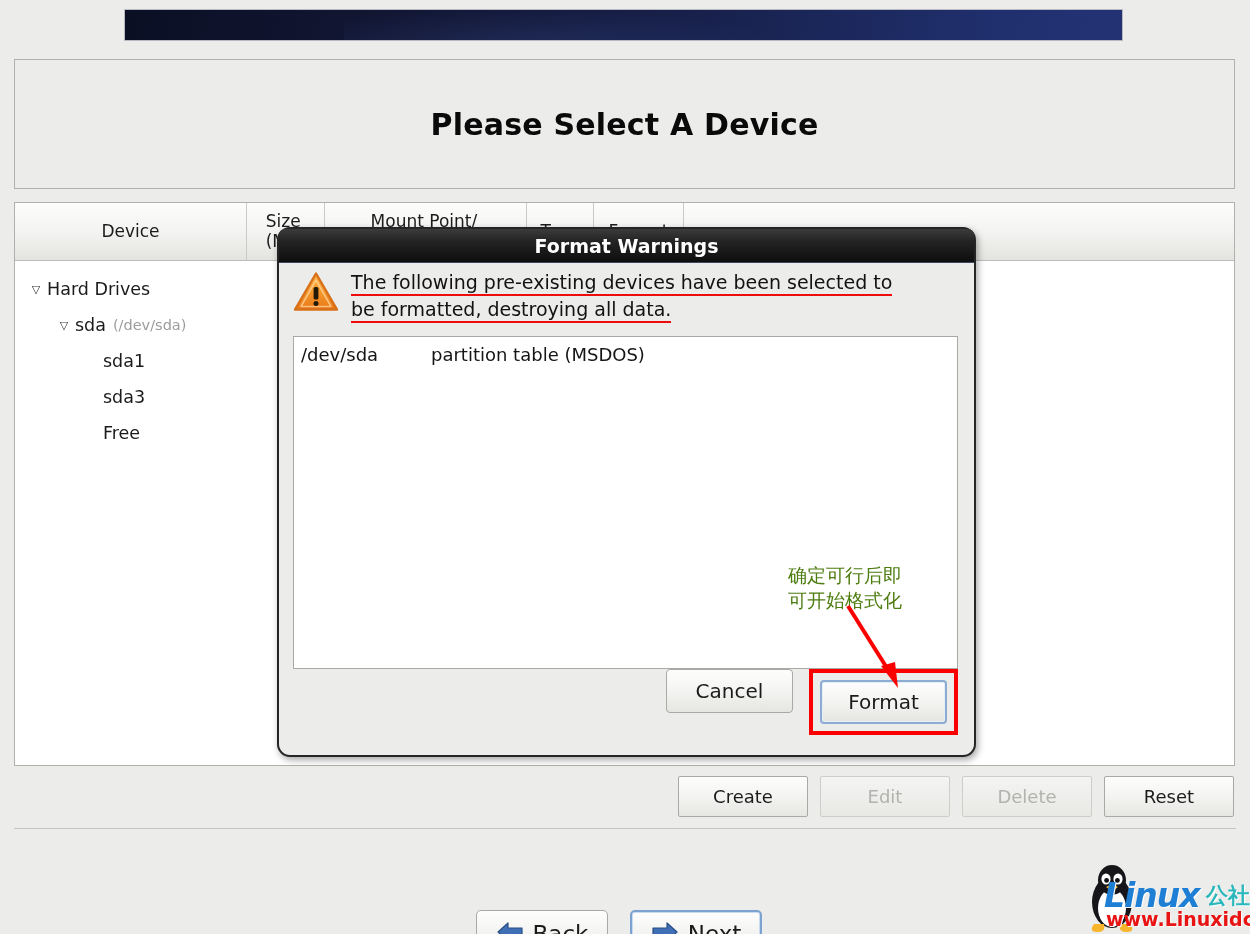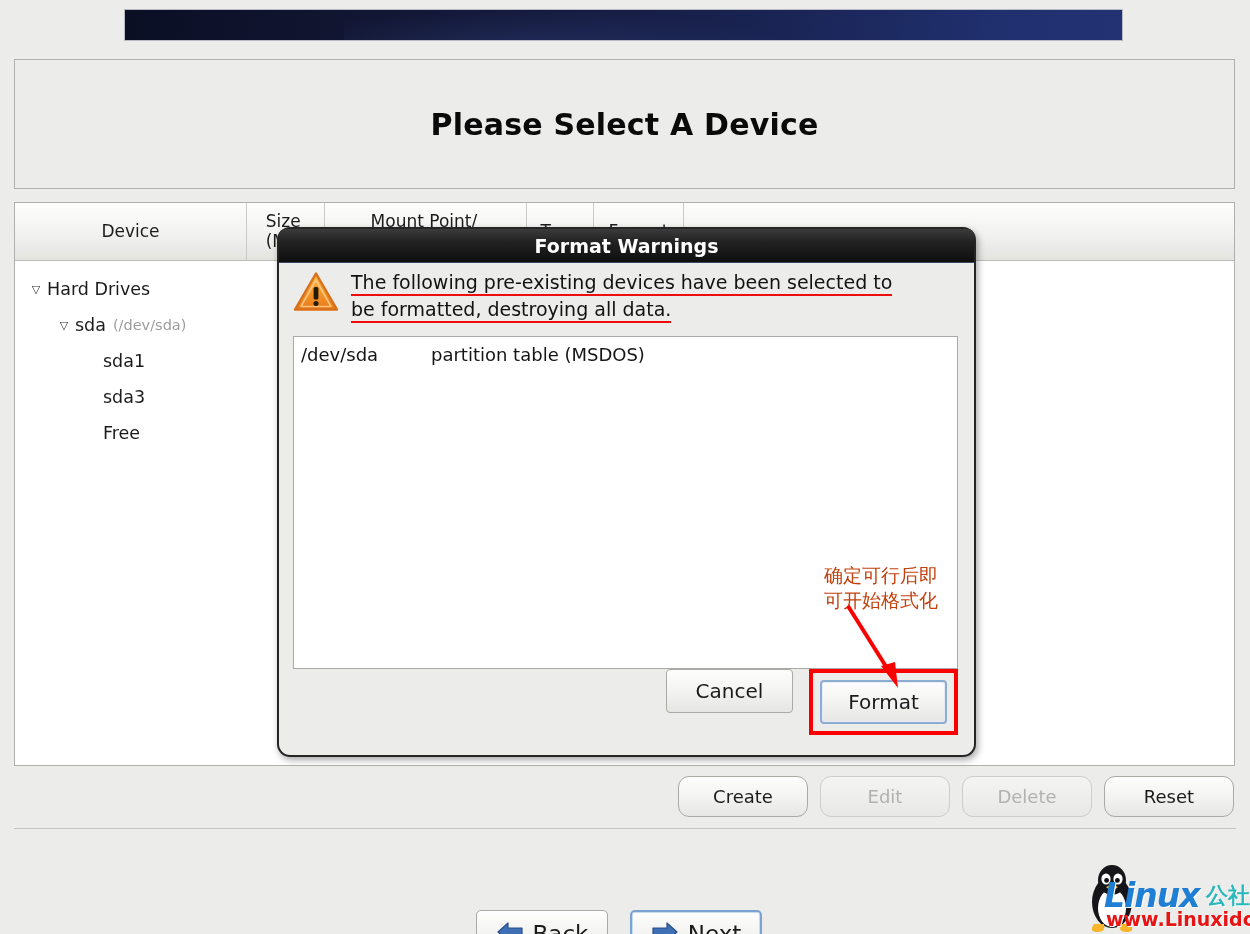--- a/index.html
+++ b/index.html
@@ -141,21 +141,21 @@
     padding-right: 16px;
     box-sizing: border-box;
     gap: 12px;
   }
   .btn {
     font-family: "DejaVu Sans", "Liberation Sans", sans-serif;
     font-size: 18px;
     color: #1b1b1b;
     background: linear-gradient(180deg, #fdfdfd 0%, #f4f4f2 48%, #e6e6e3 100%);
     border: 1px solid #a9a9a5;
-    border-radius: 11px;
+    border-radius: 2px;
     height: 41px;
     min-width: 130px;
     padding: 0 18px;
     box-sizing: border-box;
     cursor: pointer;
   }
   .btn.disabled {
     color: #b2b2ae;
     background: linear-gradient(180deg, #f4f4f2 0%, #eeeeec 50%, #e8e8e5 100%);
     border-color: #cdcdc9;
@@ -296,25 +296,25 @@
     box-sizing: border-box;
   }
   #format-button {
     border: 2px solid #8cacd2;
     box-shadow: 0 0 0 1px #e6eef7 inset;
   }
 
   
   #annot-text {
     position: absolute;
-    left: 824px; top: 563px;
+    left: 788px; top: 563px;
     font-family: "DejaVu Sans", "Liberation Sans", sans-serif;
     font-size: 19px;
     line-height: 1.33;
-    color: #c2410c;
+    color: #4d7c0f;
     white-space: pre-line;
     z-index: 30;
   }
   #annot-arrow {
     position: absolute;
     left: 840px; top: 600px;
     z-index: 30;
     pointer-events: none;
   }
 

